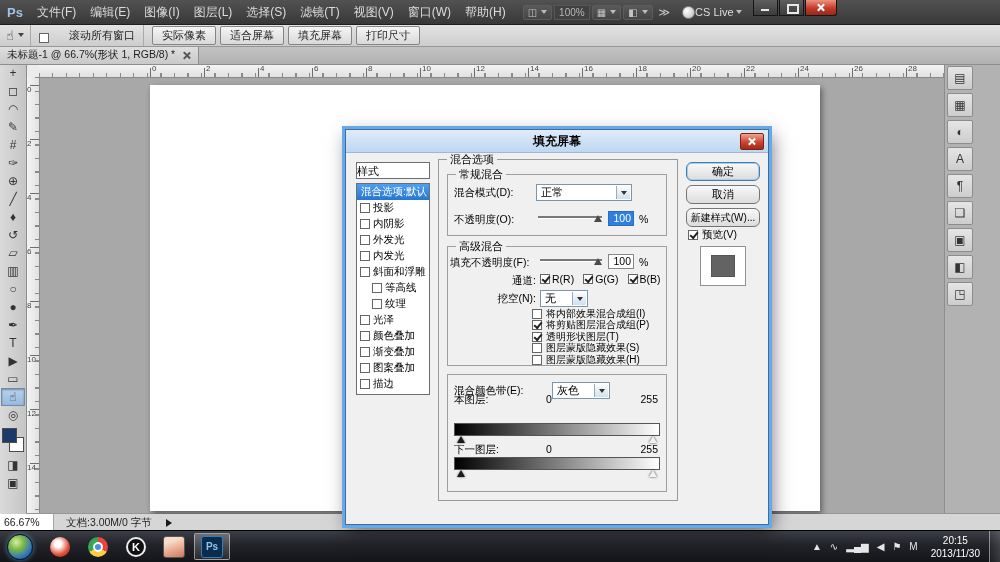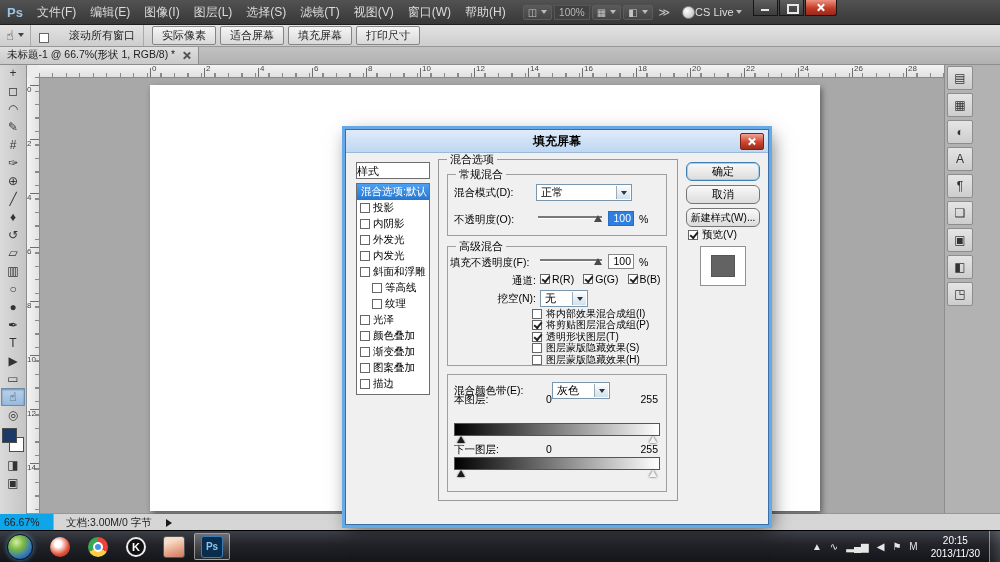--- a/index.html
+++ b/index.html
@@ -153,21 +153,21 @@
   .btn{position:absolute;left:0;width:74px;height:19px;background:linear-gradient(#f9f9f9,#dcdcdc);
     border:1px solid #757575;border-radius:6px;font-size:11px;text-align:center;line-height:17px;box-sizing:border-box;}
   .btn.default{border-color:#3c7fb1;box-shadow:inset 0 0 0 1px #a8cdea;}
   .pvrow{position:absolute;left:2px;top:76px;display:flex;align-items:center;gap:4px;font-size:10.5px;}
   .pv-swatch{position:absolute;left:14px;top:94px;width:44px;height:38px;background:#fff;border:1px solid #909090;}
   .pv-swatch::after{content:"";position:absolute;left:10px;top:8px;width:22px;height:20px;background:#636363;border:1px solid #555;}
 
   
   .statusbar{position:absolute;left:0;right:0;bottom:31px;height:17px;background:#d6d6d6;
     border-top:1px solid #969696;display:flex;align-items:center;font-size:10.5px;color:#222;}
-  .zoom-field{width:54px;padding:0 4px;border-right:1px solid #a5a5a5;height:100%;line-height:16px;background:#0ea5e9;box-sizing:border-box;}
+  .zoom-field{width:54px;padding:0 4px;border-right:1px solid #a5a5a5;height:100%;line-height:16px;background:#ffffff;box-sizing:border-box;}
   .doc-info{padding:0 12px;}
   .status-arrow{width:0;height:0;border-top:4px solid transparent;border-bottom:4px solid transparent;
     border-left:6px solid #1a1a1a;margin-left:2px;}
 
   
   .taskbar{position:absolute;left:0;right:0;bottom:0;height:31px;display:flex;align-items:center;
     background:linear-gradient(#3b3e46,#222329 45%,#141519);border-top:1px solid #000;z-index:10;}
   .start-orb{width:24px;height:24px;border-radius:50%;margin:0 8px 0 7px;flex:none;
     background:radial-gradient(circle at 35% 30%,#d8eda8 0%,#7cb942 32%,#2f74c0 68%,#173864 100%);
     border:1px solid #0a1a2c;box-shadow:0 0 5px rgba(120,200,255,.55);}

